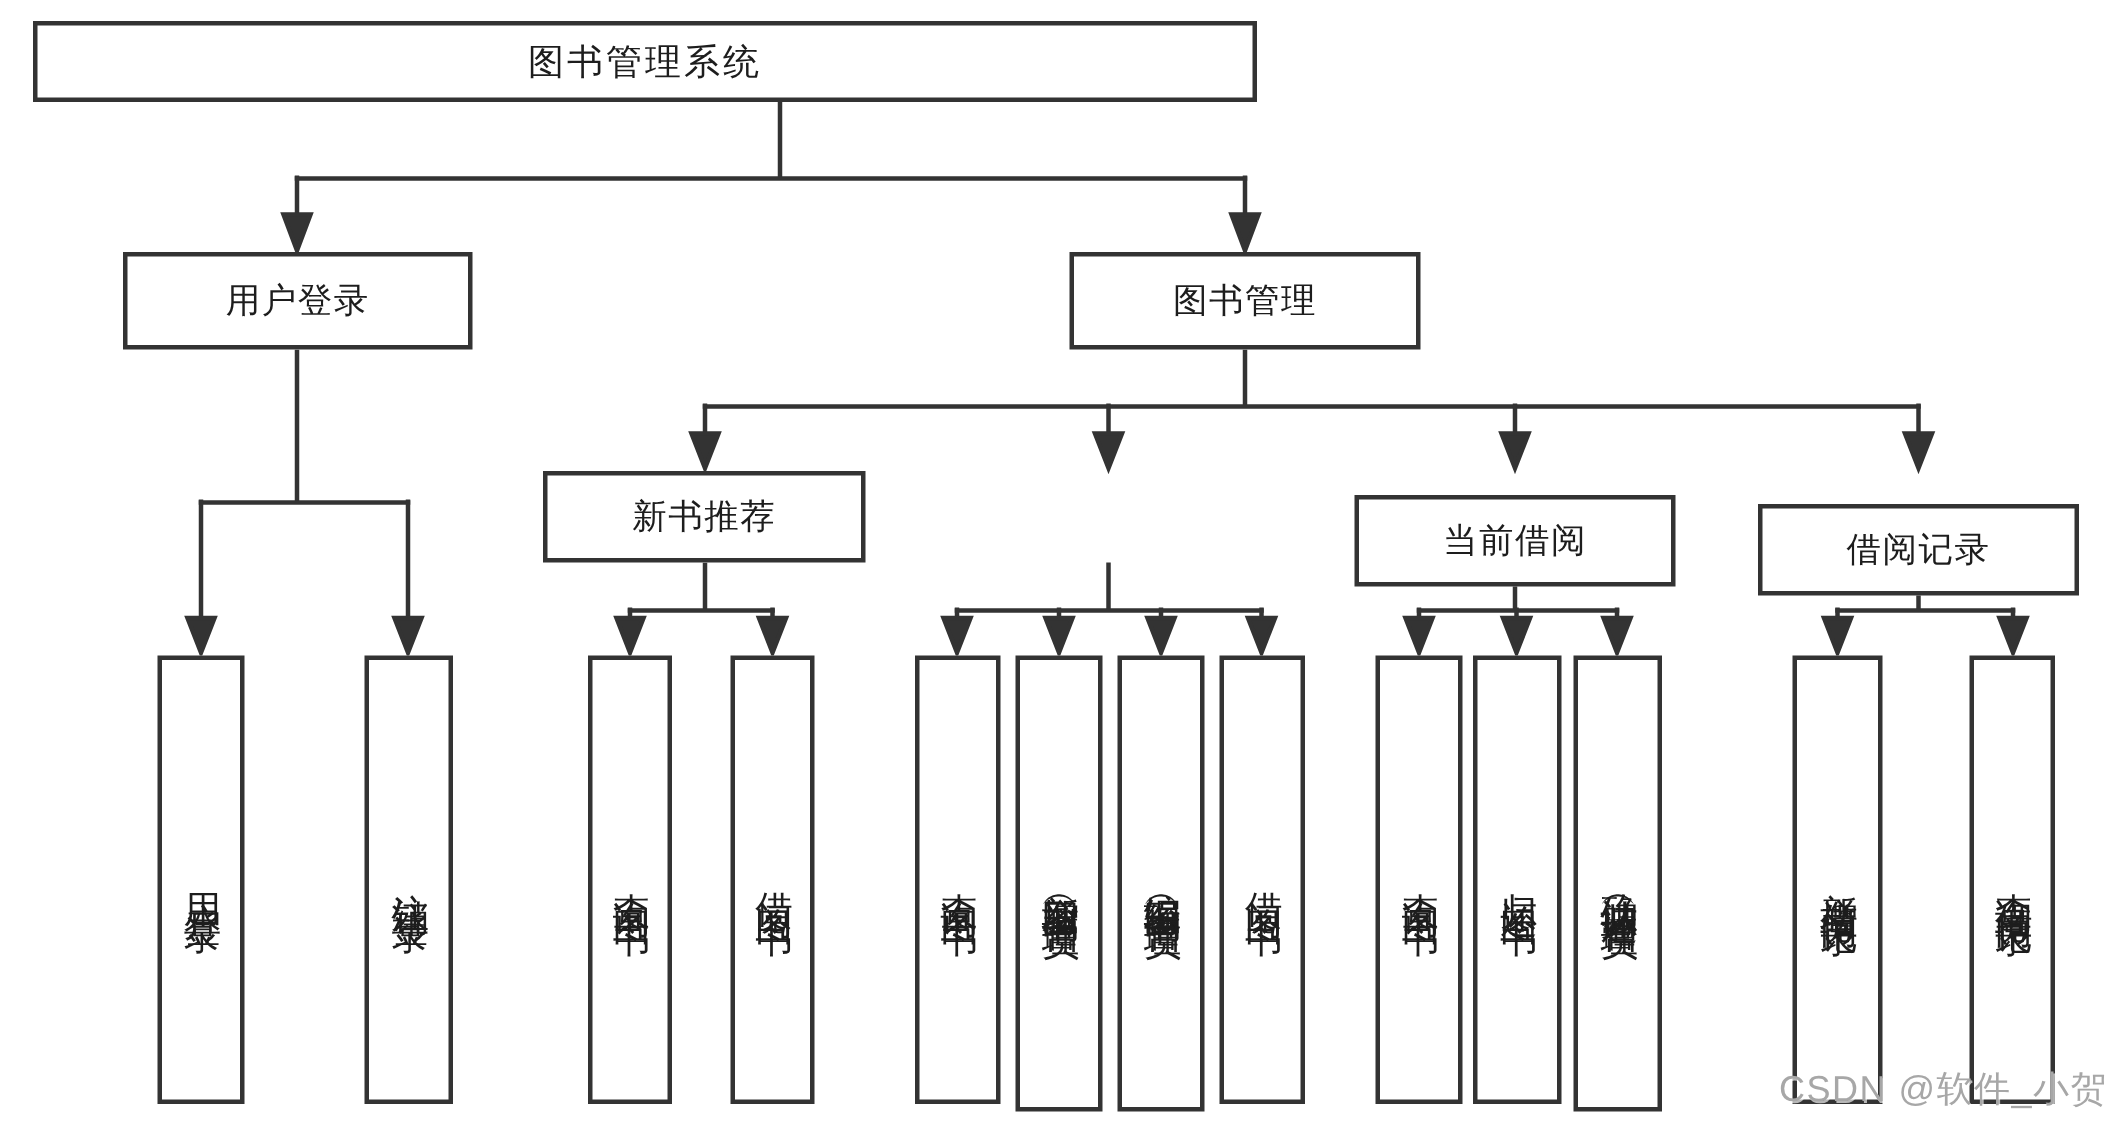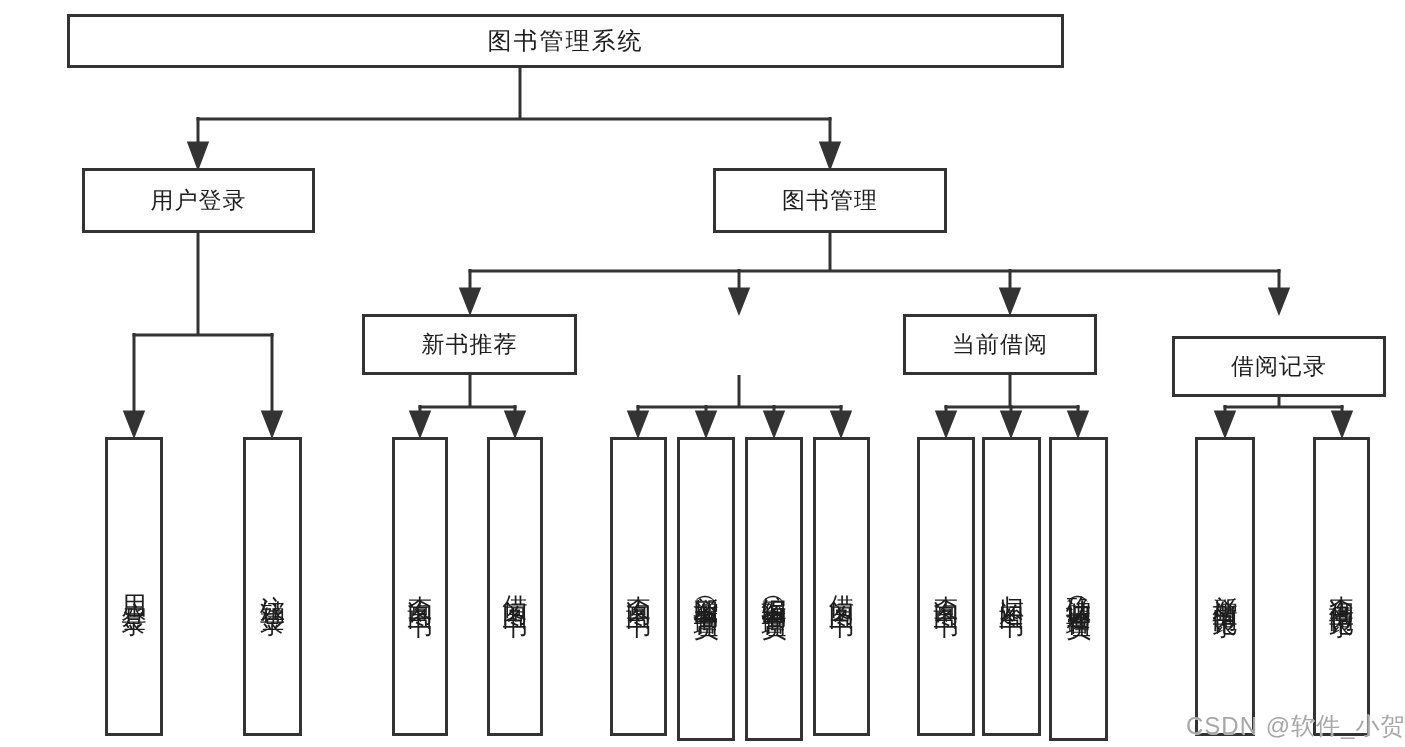--- a/index.html
+++ b/index.html
@@ -123,27 +123,27 @@
 
       <line x1="1279" y1="375" x2="1279" y2="408"></line>
       <line x1="1223.5" y1="407" x2="1343.5" y2="407"></line>
       <line x1="1225" y1="405" x2="1225" y2="414"></line>
       <polygon points="1216,412 1234,412 1225,435"></polygon>
       <line x1="1342" y1="405" x2="1342" y2="414"></line>
       <polygon points="1333,412 1351,412 1342,435"></polygon>
     </g>
   </svg>
 
-  <div class="node h-node root-node" style="left:22px; top:14px; width:997px; height:54px;margin-left:45px;">图书管理系统</div>
+  <div class="node h-node root-node" style="left:22px; top:14px; width:816px; height:54px;">图书管理系统</div>
 
   <div class="node h-node" style="left:82px; top:168px; width:233px; height:65px;">用户登录</div>
   <div class="node h-node" style="left:362px; top:314px; width:215px; height:61px;">新书推荐</div>
 
   <div class="node h-node" style="left:713px; top:168px; width:234px; height:65px;">图书管理</div>
-  <div class="node h-node" style="left:903px; top:314px; width:194px; height:61px;">当前借阅</div>
+  <div class="node h-node" style="left:903px; top:330px; width:214px; height:61px;">当前借阅</div>
   <div class="node h-node" style="left:1172px; top:314px; width:214px; height:61px;margin-top:22px;">借阅记录</div>
 
   <div class="node leaf-node" style="left:105px; top:437px; width:58px; height:299px;">用户登录</div>
   <div class="node leaf-node" style="left:243px; top:437px; width:59px; height:299px;">注销登录</div>
 
   <div class="node leaf-node" style="left:392px; top:437px; width:56px; height:299px;">查询图书</div>
   <div class="node leaf-node" style="left:487px; top:437px; width:56px; height:299px;">借阅图书</div>
 
   <div class="node leaf-node" style="left:610px; top:437px; width:57px; height:299px;">查询图书</div>
   <div class="node leaf-node" style="left:677px; top:437px; width:58px; height:304px; letter-spacing:3px;">新增图书（管理员）</div>

